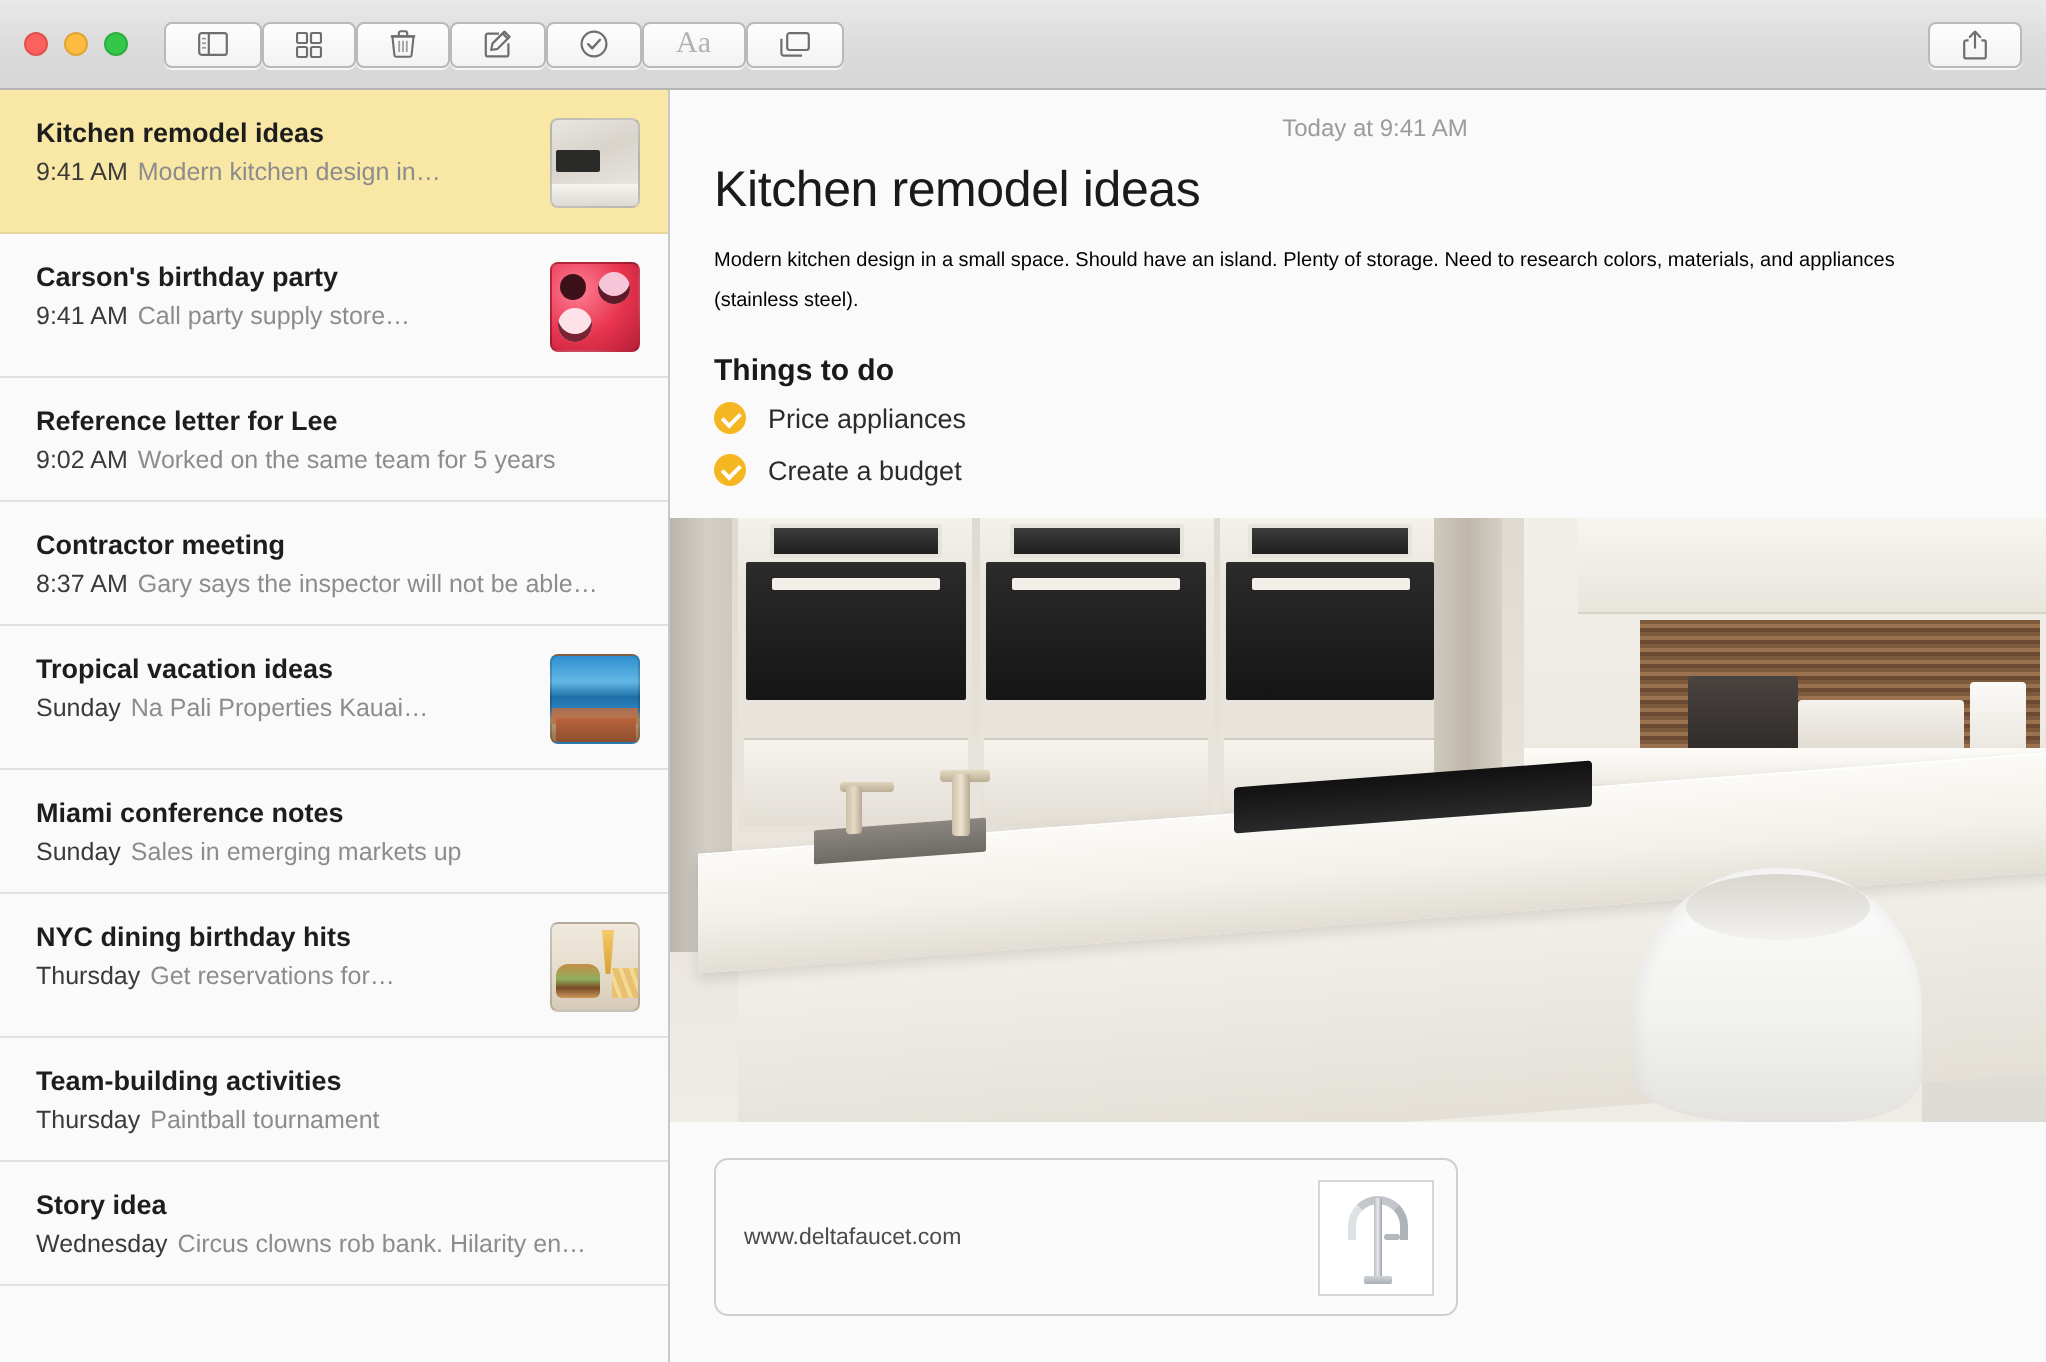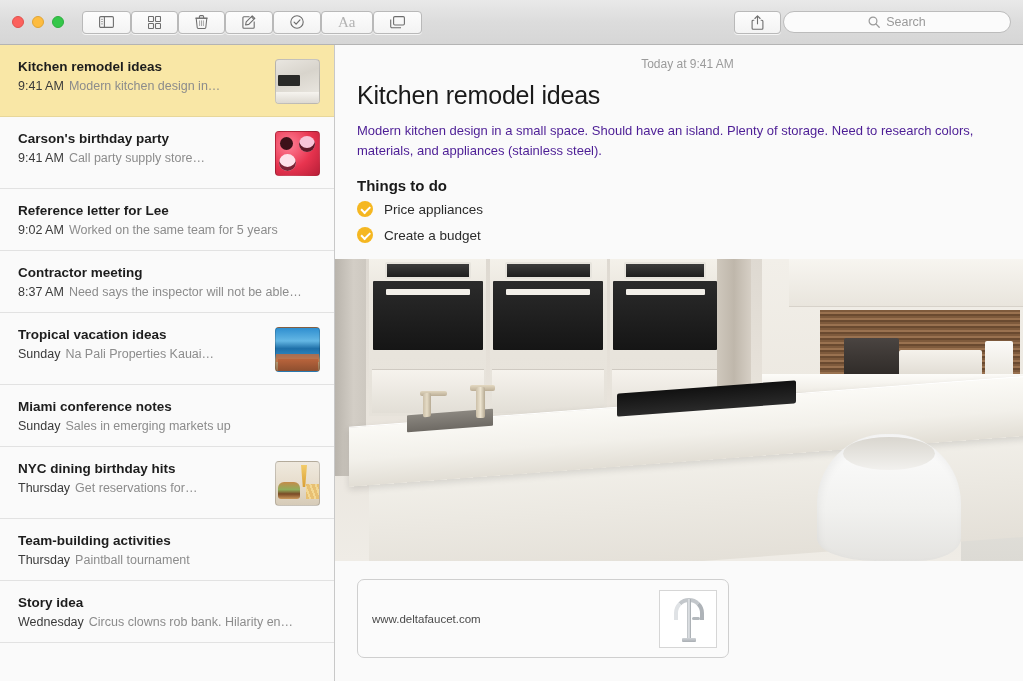--- a/index.html
+++ b/index.html
@@ -90,21 +90,21 @@
   .th-food { background: linear-gradient(to bottom,#efe9de 0%,#e6dccb 55%,#d6cbb8 100%); }
   .th-food .c1{position:absolute;left:2px;top:20px;width:22px;height:17px;border-radius:6px 6px 3px 3px;background:linear-gradient(to bottom,#c58b4a 0%,#8fae5c 45%,#7a4a26 70%,#c9975a 100%);}
   .th-food .c2{position:absolute;left:22px;top:3px;width:12px;height:22px;background:linear-gradient(to bottom,#f3cc6a,#d99f35);clip-path:polygon(25% 0,75% 0,60% 100%,40% 100%);}
   .th-food .c3{position:absolute;left:30px;top:22px;width:14px;height:15px;background:repeating-linear-gradient(70deg,#e8c072 0 3px,#f3d893 3px 5px);}
 
   
   .detail { flex: 1; background: #fafafa; overflow: hidden; position: relative; padding: 0; }
   .stamp { text-align: center; font-size: 12px; color: #9b9b9b; padding: 12px 16px 9px 0; margin-left: 33px; }
   .inner { padding: 0 22px 0 22px; }
   .note-h1 { font-size: 25px; color: #1a1a1a; font-weight: normal; line-height: 30px; margin-bottom: 11px; letter-spacing: -0.2px; }
-  .note-p { font-size: 13px; line-height: 19.5px; color: #4c1d95; max-width: 630px; margin-bottom: 17px; }
+  .note-p { font-size: 10px; line-height: 19.5px; color: #000000; max-width: 630px; margin-bottom: 17px; }
   .h2 { font-size: 15px; font-weight: bold; color: #1a1a1a; margin-bottom: 7px; }
   .todo { display: flex; align-items: center; gap: 11px; margin-bottom: 10px; }
   .cb { width: 16px; height: 16px; border-radius: 50%; flex:0 0 16px; position: relative; }
   .cb.done { background: #f5b721; }
   .cb.done::after {
     content:""; position:absolute; left:4px; top:4.5px; width:7px; height:3.5px;
     border-left: 2px solid #fff; border-bottom: 2px solid #fff;
     transform: rotate(-45deg);
   }
   .cb.open { border: 1.5px solid #c3c3c3; background: transparent; }
@@ -254,27 +254,20 @@
     <div class="spacer"></div>
 
     <div class="tbtn">
       <svg width="13" height="15" viewBox="0 0 13 15">
         <path d="M3.3 5.2H2.1a1 1 0 0 0-1 1v7a1 1 0 0 0 1 1h8.8a1 1 0 0 0 1-1v-7a1 1 0 0 0-1-1H9.7" fill="none" stroke="#6e6e6e" stroke-width="1.1"></path>
         <line x1="6.5" y1="0.9" x2="6.5" y2="9.3" stroke="#6e6e6e" stroke-width="1.1"></line>
         <path d="M3.9 3.5L6.5 0.8l2.6 2.7" fill="none" stroke="#6e6e6e" stroke-width="1.1" stroke-linecap="round" stroke-linejoin="round"></path>
       </svg>
     </div>
 
-    <div class="search">
-      <svg width="12" height="12" viewBox="0 0 12 12">
-        <circle cx="5" cy="5" r="3.9" fill="none" stroke="#9a9a9a" stroke-width="1.2"></circle>
-        <line x1="7.9" y1="7.9" x2="11.2" y2="11.2" stroke="#9a9a9a" stroke-width="1.3" stroke-linecap="round"></line>
-      </svg>
-      <span class="ph">Search</span>
-    </div>
   </div>
 
   <div class="body">
 
     <div class="sidebar">
 
       <div class="note-row selected">
         <div class="txt">
           <div class="note-title">Kitchen remodel ideas</div>
           <div class="note-sub"><span class="time">9:41 AM</span><span>Modern kitchen design in…</span></div>
@@ -297,21 +290,21 @@
       <div class="note-row">
         <div class="txt">
           <div class="note-title">Reference letter for Lee</div>
           <div class="note-sub"><span class="time">9:02 AM</span><span>Worked on the same team for 5 years</span></div>
         </div>
       </div>
 
       <div class="note-row">
         <div class="txt">
           <div class="note-title">Contractor meeting</div>
-          <div class="note-sub"><span class="time">8:37 AM</span><span>Need says the inspector will not be able…</span></div>
+          <div class="note-sub"><span class="time">8:37 AM</span><span>Gary says the inspector will not be able…</span></div>
         </div>
       </div>
 
       <div class="note-row">
         <div class="txt">
           <div class="note-title">Tropical vacation ideas</div>
           <div class="note-sub"><span class="time">Sunday</span><span>Na Pali Properties Kauai…</span></div>
         </div>
         <div class="thumb th-trop">
             <i class="c1"></i>

